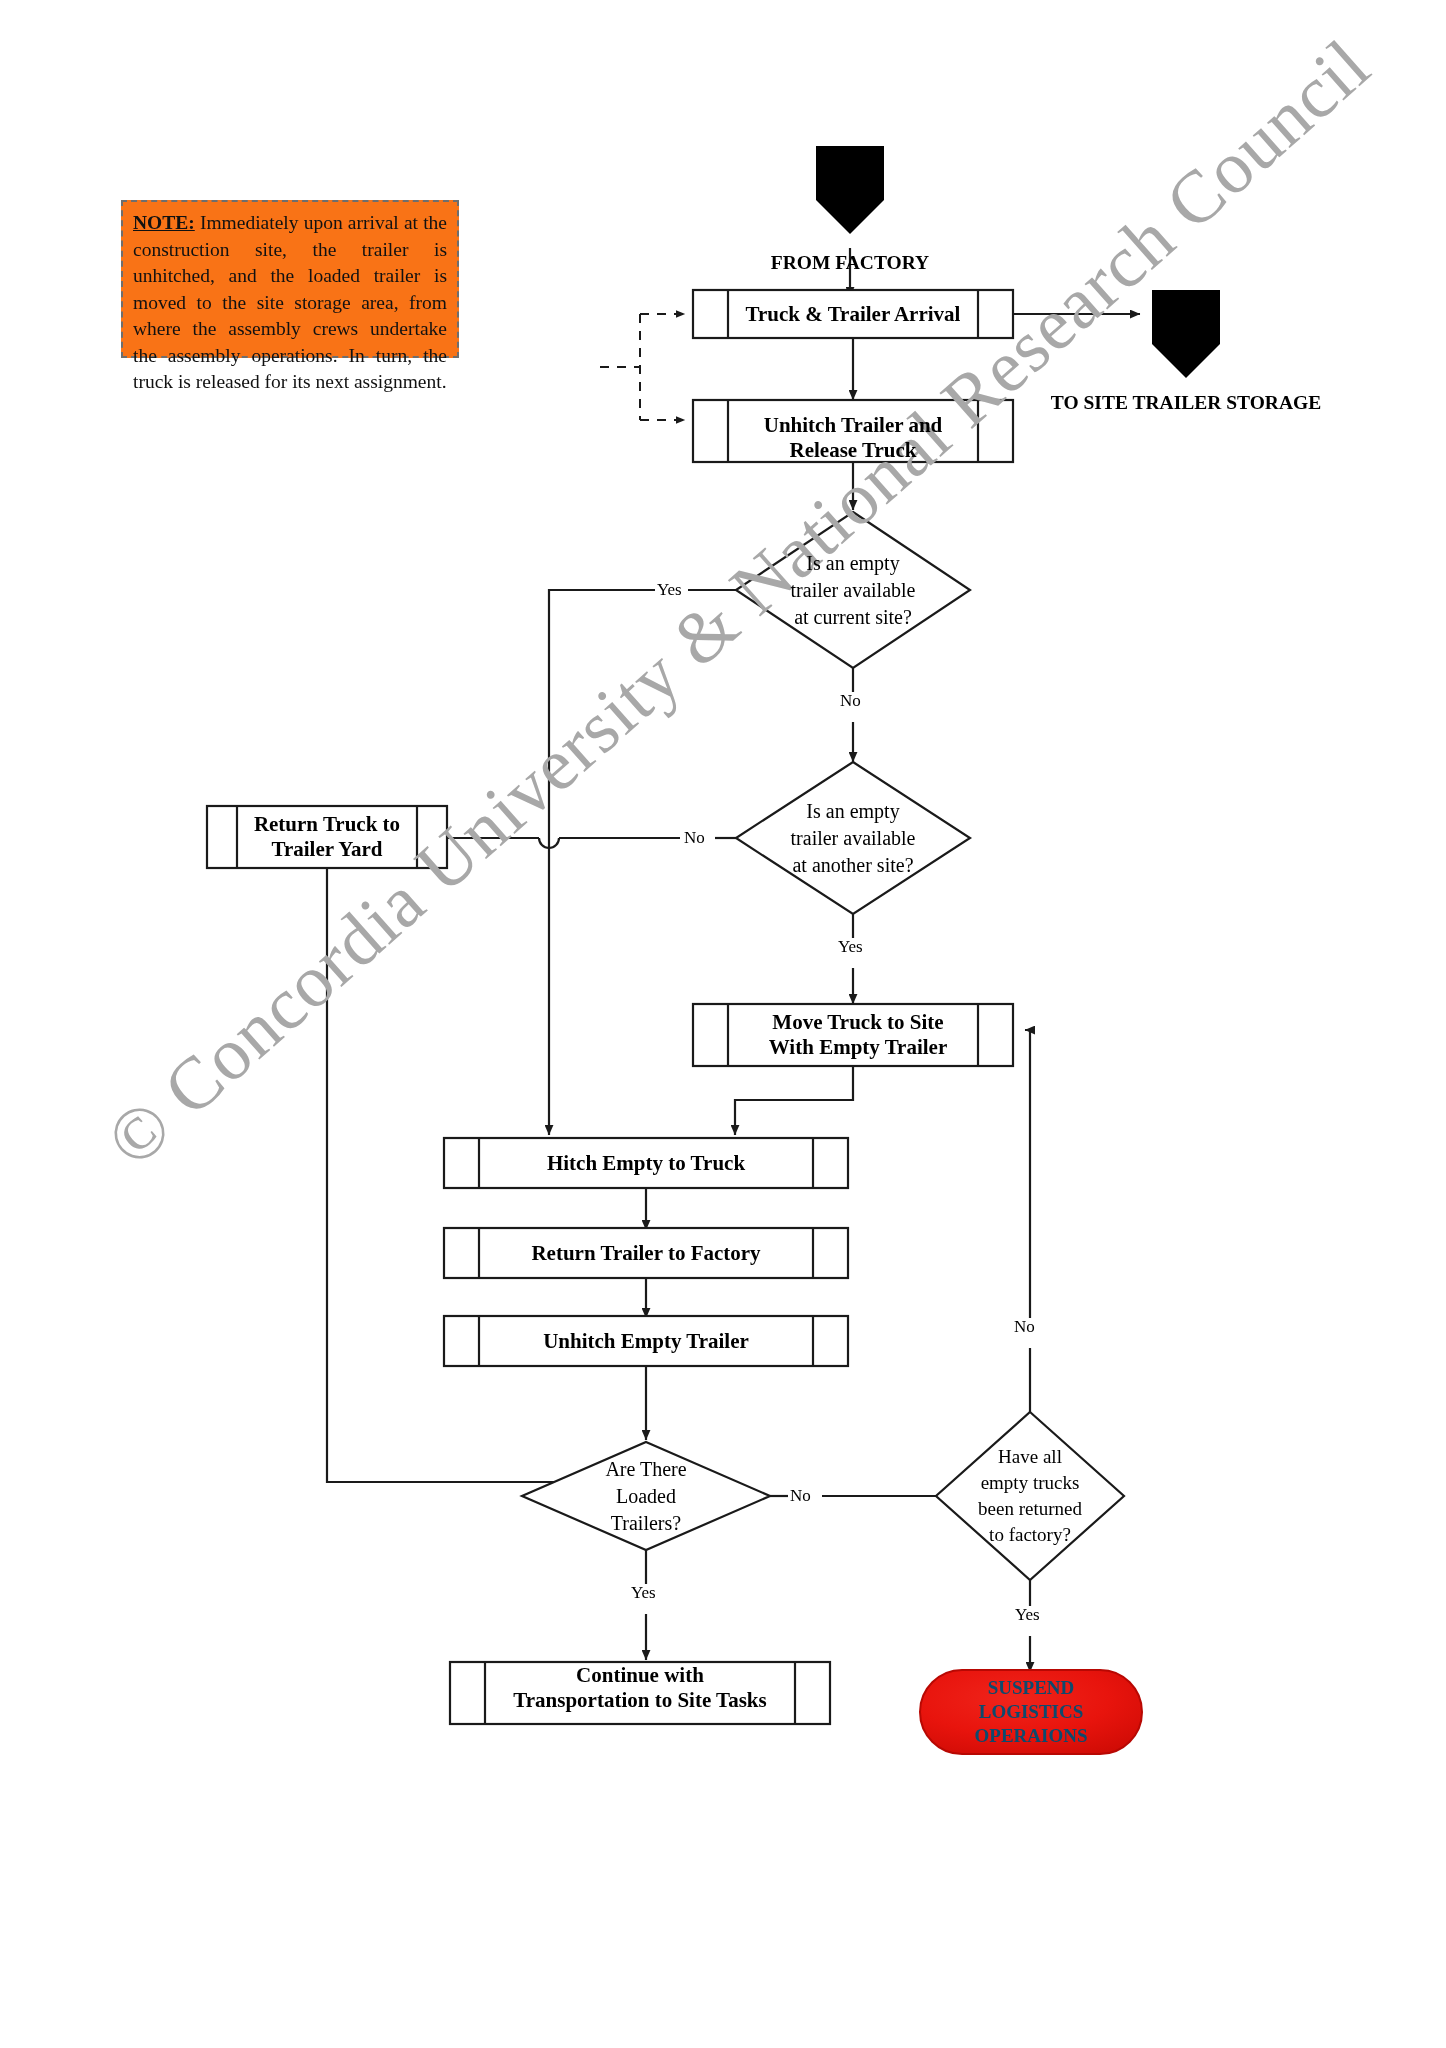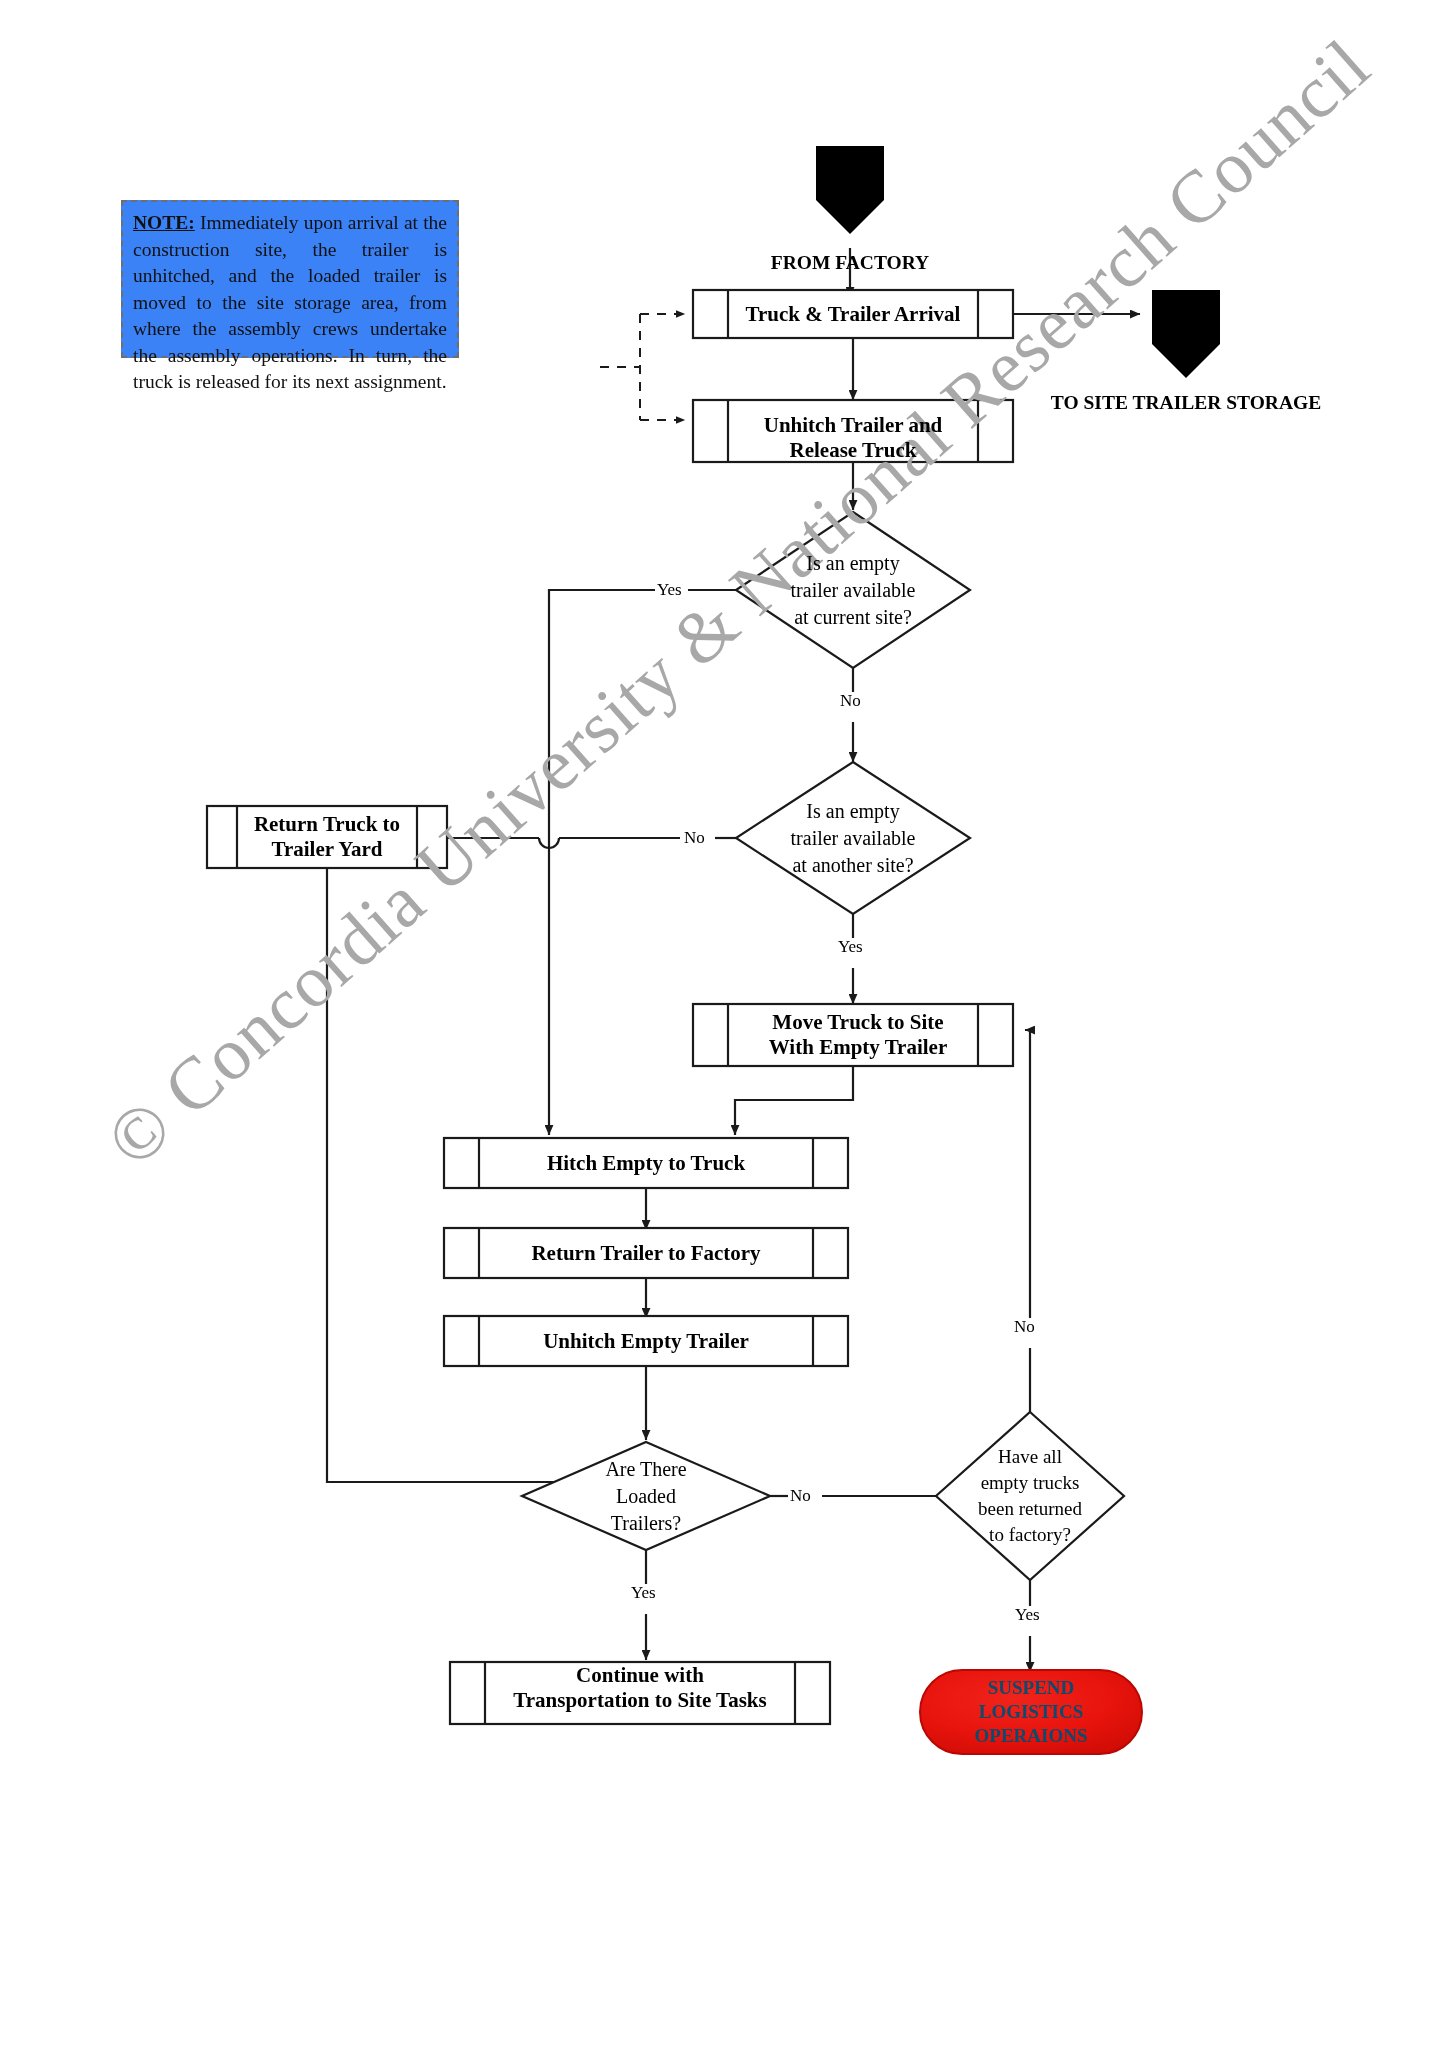--- a/index.html
+++ b/index.html
@@ -43,21 +43,21 @@
     z-index: 5;
   }
   
   .note-box {
     position: absolute;
     left: 121px;
     top: 200px;
     width: 338px;
     height: 158px;
     border: 2px dashed #6e6e6e;
-    background: #3b82f6;
+    background: #f97316;
     box-sizing: border-box;
     padding: 8px 10px 8px 10px;
     z-index: 12;
   }
   .note-text {
     font-size: 19.5px;
     line-height: 26.5px;
     text-align: justify;
     text-justify: inter-word;
     color: #111;

